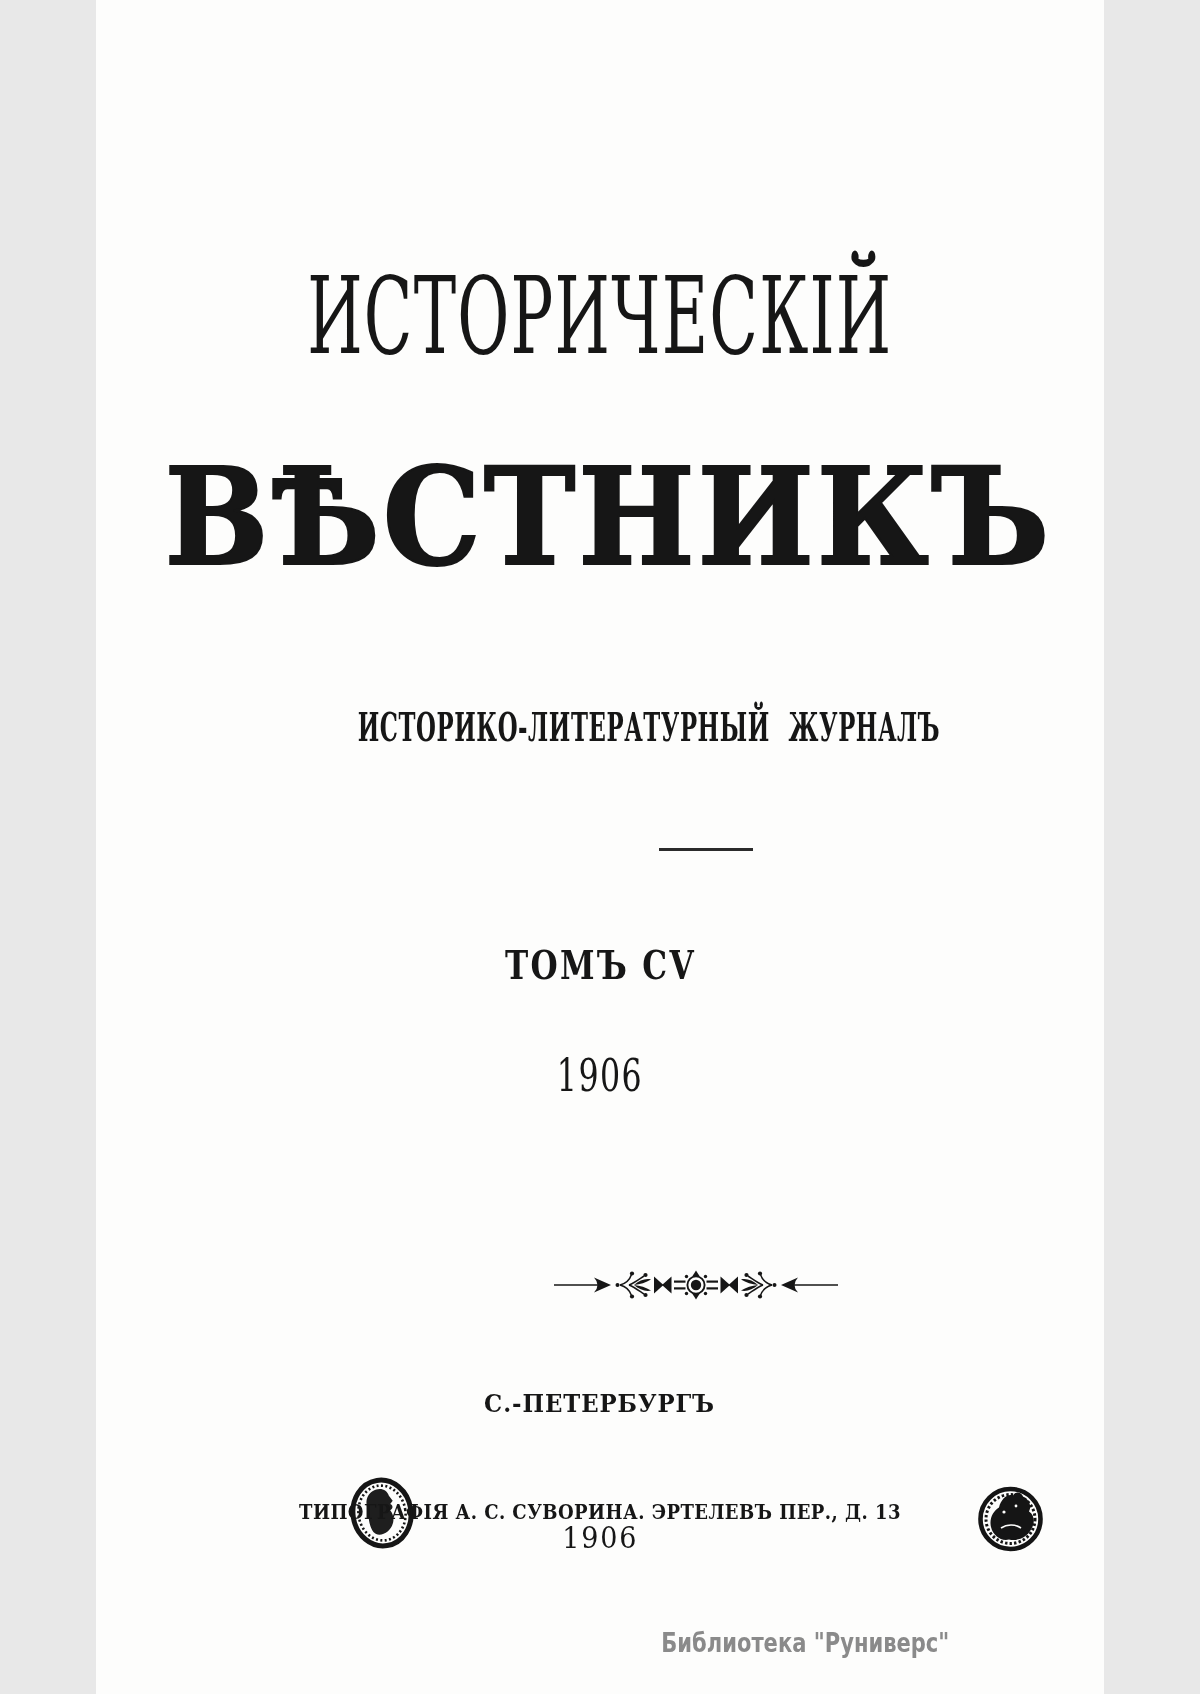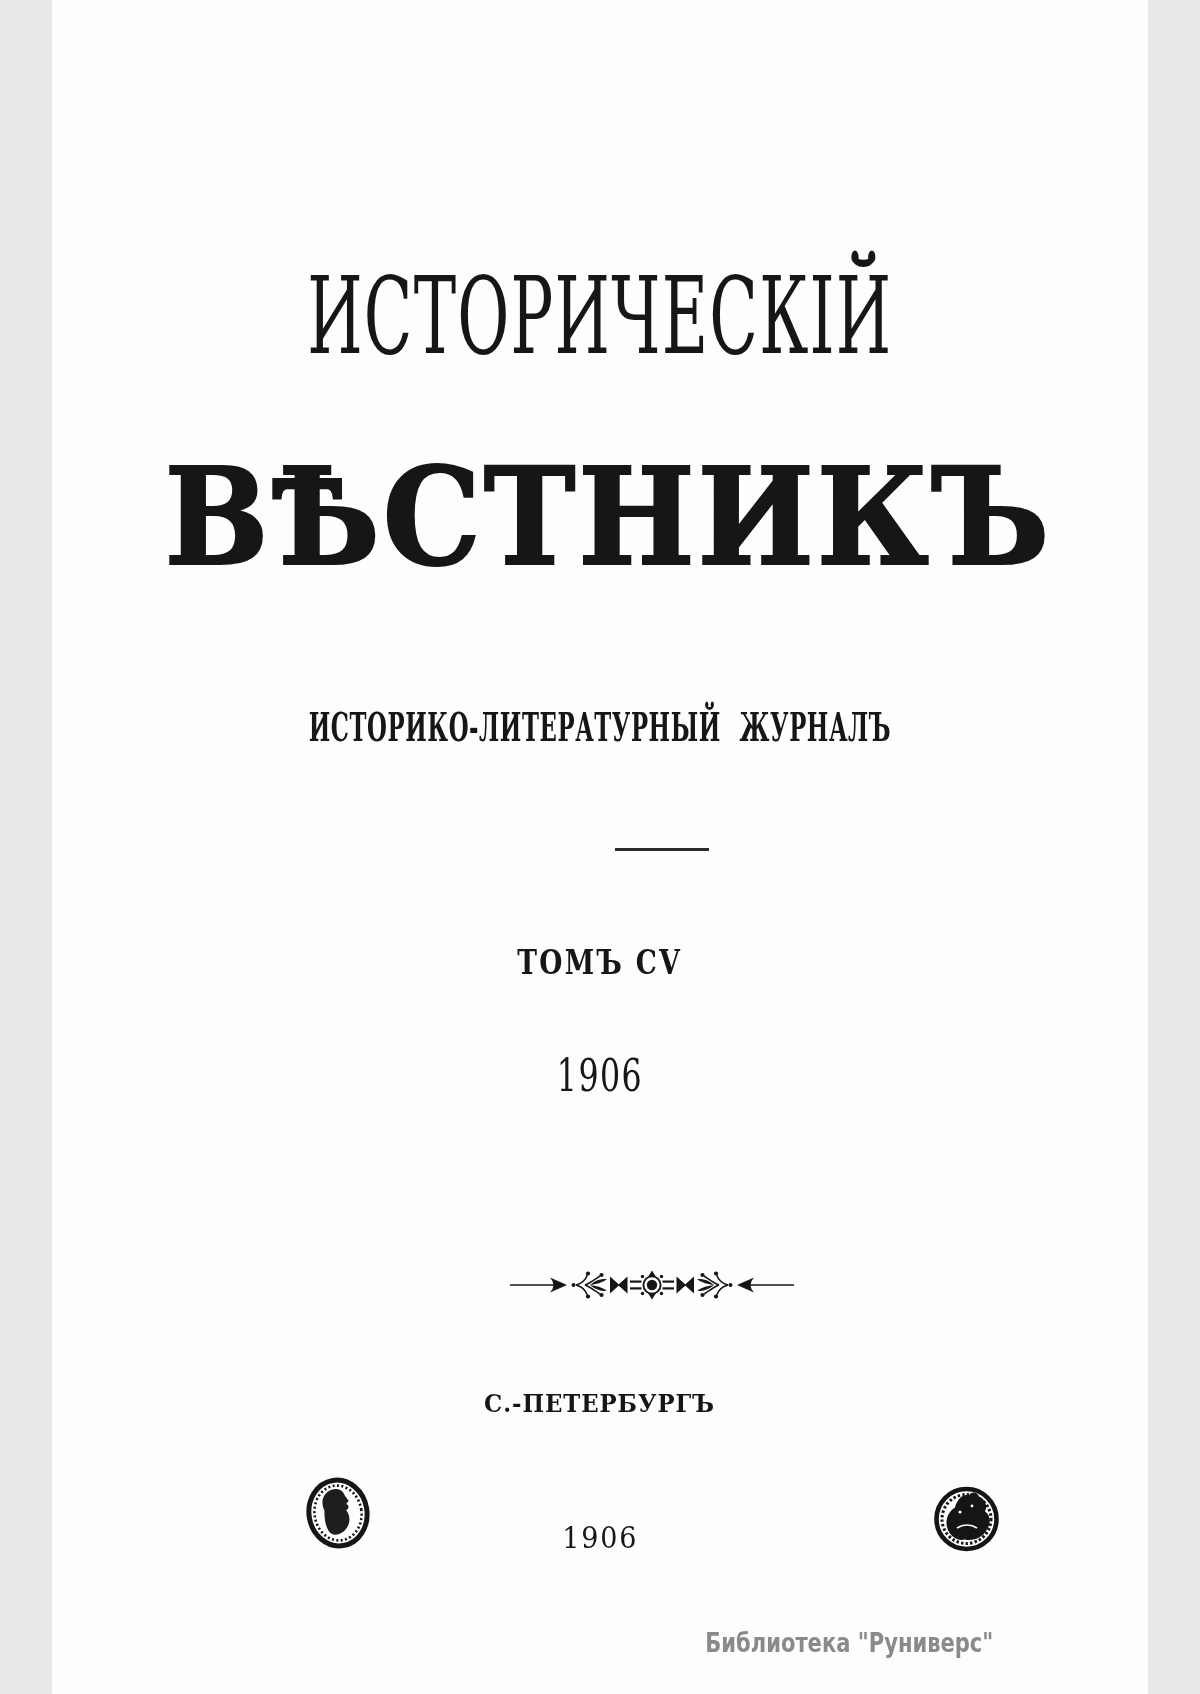--- a/index.html
+++ b/index.html
@@ -1,35 +1,35 @@
 <!DOCTYPE html>
 <html><head>
 <meta charset="utf-8">
 <style>
   html,body{margin:0;padding:0;background:#e8e8e8;}
   .page{
-    position:relative;width:1096px;height:1694px;margin:0 auto;
+    position:relative;width:1008px;height:1694px;margin:0 auto;
     background:#fdfdfc;color:#161616;overflow:hidden;
     font-family:"DejaVu Serif", serif;
   }
   .row{position:absolute;left:0;right:0;text-align:center;white-space:nowrap;}
   .cx{display:inline-block;transform-origin:center center;}
 
   .title1{top:264px;font-size:106px;line-height:1;font-weight:400;}
   .title1 .cx{transform:scaleX(.60);letter-spacing:2px;}
 
   .title2{top:450px;font-size:134px;line-height:1;font-weight:700;margin-left:16px;}
   .title2 .cx{transform:scaleX(.92);letter-spacing:3px;-webkit-text-stroke:2.2px #161616;}
 
-  .subtitle{top:707px;font-size:40px;line-height:1;font-weight:700;}
+  .subtitle{top:707px;font-size:40px;line-height:1;font-weight:700;padding-left:42px;}
   .subtitle .cx{transform:scaleX(.57);letter-spacing:1px;word-spacing:18px;}
 
   .rule{position:absolute;top:848px;left:563px;width:94px;height:3px;background:#2b2b2b;}
 
-  .volume{top:945px;font-size:34px;line-height:1;font-weight:700;}
+  .volume{top:945px;font-size:40px;line-height:1;font-weight:700;}
   .volume .cx{transform:scaleX(.78);letter-spacing:3px;}
 
   .year-mid{top:1054px;font-size:44px;line-height:1;font-weight:400;}
   .year-mid .cx{transform:scaleX(.72);letter-spacing:2px;}
 
   .ornament{position:absolute;top:1267px;left:455px;width:290px;height:36px;}
 
   .imp-city{top:1392px;font-size:24px;line-height:1;font-weight:700;}
   .imp-city .cx{transform:scaleX(.95);letter-spacing:1px;}
   .imp-printer{top:1502px;font-size:20.5px;line-height:1;font-weight:700;}
@@ -127,20 +127,23 @@
       C50,53.5 40,57.5 32,55.5 C24,57.5 16,51.5 14,43 Z"></path>
     <circle cx="27" cy="28" r="1.6" fill="#fdfdfc"></circle>
     <circle cx="39" cy="22" r="1.4" fill="#fdfdfc"></circle>
     <path d="M24,44 C30,40 38,40 44,44" stroke="#fdfdfc" stroke-width="1.6" fill="none"></path>
   </svg>
 
   <div class="row imp-city">
     <span class="cx">С.-ПЕТЕРБУРГЪ</span>
   </div>
 
+  <div class="row imp-printer">
+    <span class="cx">ТИПОГРАФІЯ А. С. СУВОРИНА. ЭРТЕЛЕВЪ ПЕР., Д. 13</span>
+  </div>
 
   <div class="row imp-year">
     <span class="cx">1906</span>
   </div>
 
   <div class="watermark">Библиотека "Руниверс"</div>
 
 </div>
 
 </body></html>

